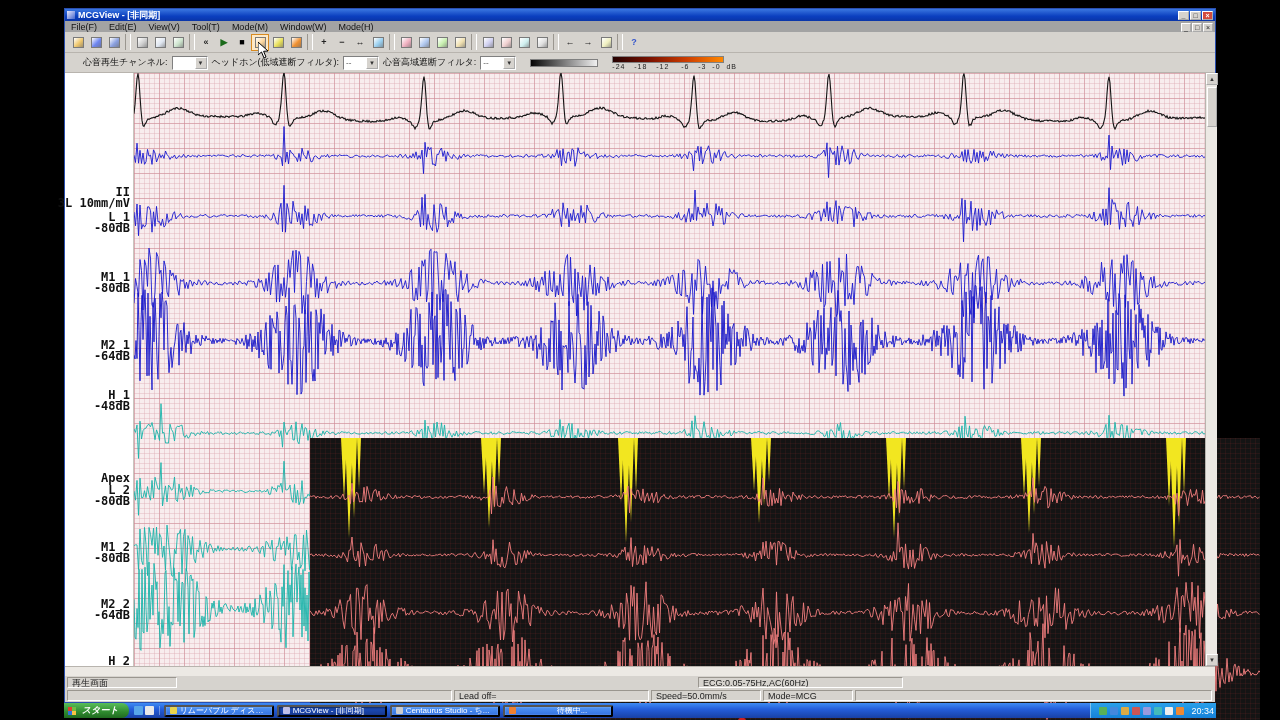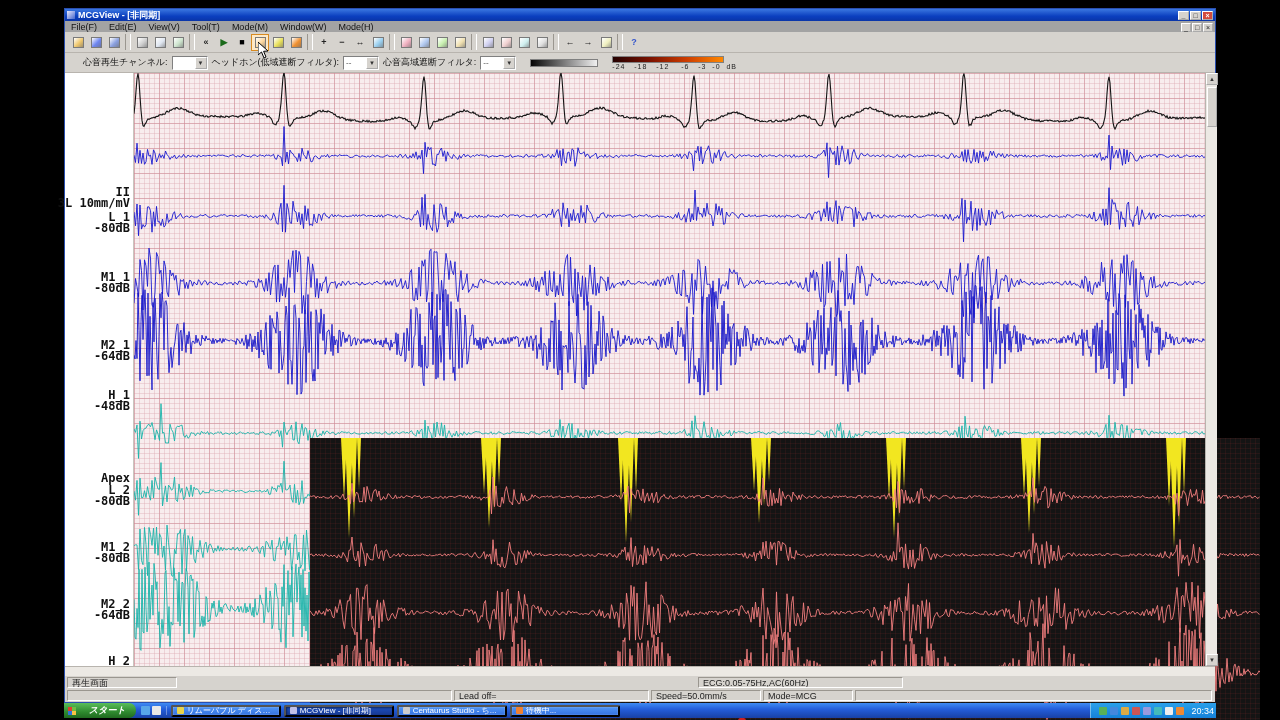--- a/index.html
+++ b/index.html
@@ -84,21 +84,21 @@
   
   .status1,.status2{position:absolute;left:0;right:0;height:13px;background:#d6d3ce;
     font-size:9px;color:#222;z-index:5}
   .status1{top:667px}.status2{top:680px}
   .scell{position:absolute;top:1px;height:11px;line-height:10px;padding:0 4px;
     border:1px solid;border-color:#9a968f #fff #fff #9a968f;white-space:nowrap;overflow:hidden}
 
   
   .taskbar{position:absolute;left:64px;top:703px;width:1152px;height:15px;
     background:linear-gradient(to bottom,#3f8cf3,#245edb 40%,#1941a5);display:flex;align-items:center;z-index:10}
-  .startbtn{height:15px;padding:0 10px 0 4px;display:flex;align-items:center;gap:13px;
+  .startbtn{height:15px;padding:0 10px 0 4px;display:flex;align-items:center;gap:6px;
     background:linear-gradient(to bottom,#5abe5a,#2f8a2f 60%,#1f6a1f);
     border-radius:0 7px 7px 0;color:#fff;font-size:9px;font-style:italic;font-weight:bold;flex:0 0 auto}
   .winlogo{width:8px;height:8px;display:grid;grid-template-columns:4px 4px;grid-template-rows:4px 4px}
   .winlogo i{display:block}
   .qlaunch{display:flex;gap:2px;padding:0 5px;border-right:1px solid rgba(255,255,255,.35);flex:0 0 auto}
   .qicon{width:9px;height:9px;border-radius:1px}
   .taskbtns{display:flex;gap:3px;padding:0 4px;flex:1;overflow:hidden}
   .taskbtn{height:12px;min-width:60px;max-width:110px;flex:1;display:flex;align-items:center;gap:3px;
     background:linear-gradient(to bottom,#4f95f5,#3572e0);border-radius:2px;padding:0 4px;
     color:#fff;font-size:8px;white-space:nowrap;overflow:hidden;box-shadow:inset 0 0 1px #fff}
@@ -401,21 +401,21 @@
         <button class="taskbtn active">
           <span class="ticon" style="background: rgb(192, 192, 232);"></span>
           <span style="overflow: hidden; text-overflow: ellipsis;">MCGView - [非同期]</span>
         </button>
         <button class="taskbtn">
           <span class="ticon" style="background: rgb(204, 204, 204);"></span>
           <span style="overflow: hidden; text-overflow: ellipsis;">Centaurus Studio - ち...</span>
         </button>
         <button class="taskbtn">
           <span class="ticon" style="background: rgb(240, 128, 48);"></span>
-          <span style="overflow: hidden; text-overflow: ellipsis;">待機中...</span>
+          <span style="overflow: hidden; text-overflow: ellipsis; margin-left: 38px;">待機中...</span>
         </button>
       </div>
     <div class="tray">
       <span class="trayicon" style="background: rgb(88, 177, 88);"></span>
         <span class="trayicon" style="background: rgb(68, 136, 221);"></span>
         <span class="trayicon" style="background: rgb(221, 170, 68);"></span>
         <span class="trayicon" style="background: rgb(204, 85, 85);"></span>
         <span class="trayicon" style="background: rgb(153, 153, 221);"></span>
         <span class="trayicon" style="background: rgb(68, 187, 187);"></span>
         <span class="trayicon" style="background: rgb(238, 238, 238);"></span>

